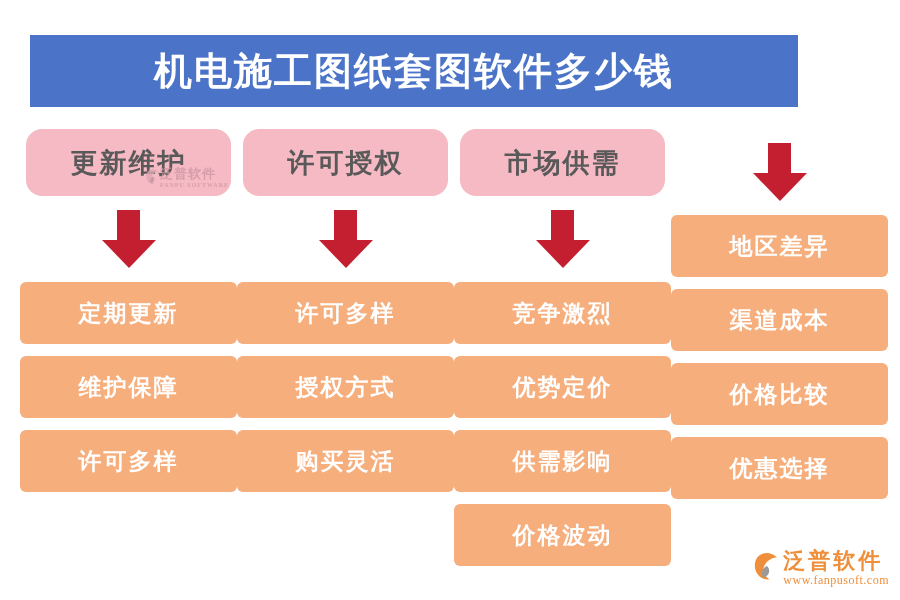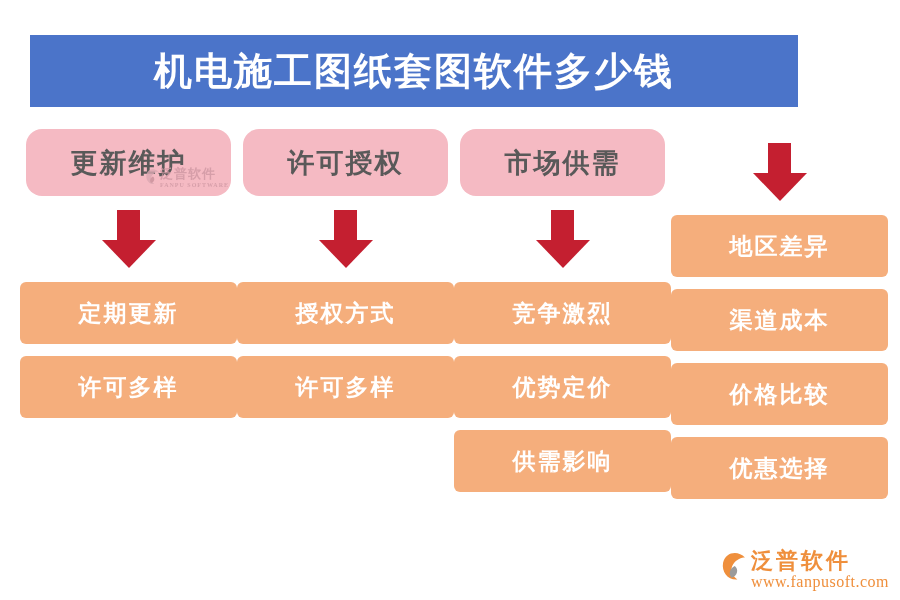--- a/index.html
+++ b/index.html
@@ -90,21 +90,21 @@
   .footer-logo{
     position:absolute;
     right:11px; top:550px;
     display:flex; align-items:flex-start; gap:3px;
   }
   .footer-logo .fl-texts{display:flex;flex-direction:column;line-height:1;}
   .footer-logo .fl-brand{
     font-size:22px;font-weight:bold;color:var(--logo-orange);letter-spacing:3px;
   }
   .footer-logo .fl-url{
-    font-size:16px;color:var(--logo-orange);margin-top:2px;letter-spacing:.5px;
+    font-size:12px;color:var(--logo-orange);margin-top:2px;letter-spacing:.5px;
     font-family:"Liberation Serif","DejaVu Serif",serif;
   }
 </style>
 </head>
 <body>
 
 <div class="title-bar">
   <span class="title-text">机电施工图纸套图软件多少钱</span>
 </div>
 
@@ -129,39 +129,45 @@
     <div class="arrow-zone">
       <div class="arrow">
         <div class="stem"></div>
         <div class="head"></div>
       </div>
     </div>
     <div class="item-box">
         <span>定期更新</span>
       </div>
     <div class="item-box">
+        <span>维护保障</span>
+      </div>
+    <div class="item-box">
         <span>许可多样</span>
       </div>
   </div>
 
   <div class="col">
     <div class="cat-box">
       <span>许可授权</span>
     </div>
     <div class="arrow-zone">
       <div class="arrow">
         <div class="stem"></div>
         <div class="head"></div>
       </div>
     </div>
     <div class="item-box">
+        <span>许可多样</span>
+      </div>
+    <div class="item-box">
         <span>授权方式</span>
       </div>
     <div class="item-box">
-        <span>许可多样</span>
+        <span>购买灵活</span>
       </div>
   </div>
 
   <div class="col">
     <div class="cat-box">
       <span>市场供需</span>
     </div>
     <div class="arrow-zone">
       <div class="arrow">
         <div class="stem"></div>
@@ -169,20 +175,23 @@
       </div>
     </div>
     <div class="item-box">
         <span>竞争激烈</span>
       </div>
     <div class="item-box">
         <span>优势定价</span>
       </div>
     <div class="item-box">
         <span>供需影响</span>
+      </div>
+    <div class="item-box">
+        <span>价格波动</span>
       </div>
   </div>
 
   <div class="col">
     <div class="arrow-zone">
       <div class="arrow">
         <div class="stem"></div>
         <div class="head"></div>
       </div>
     </div>

